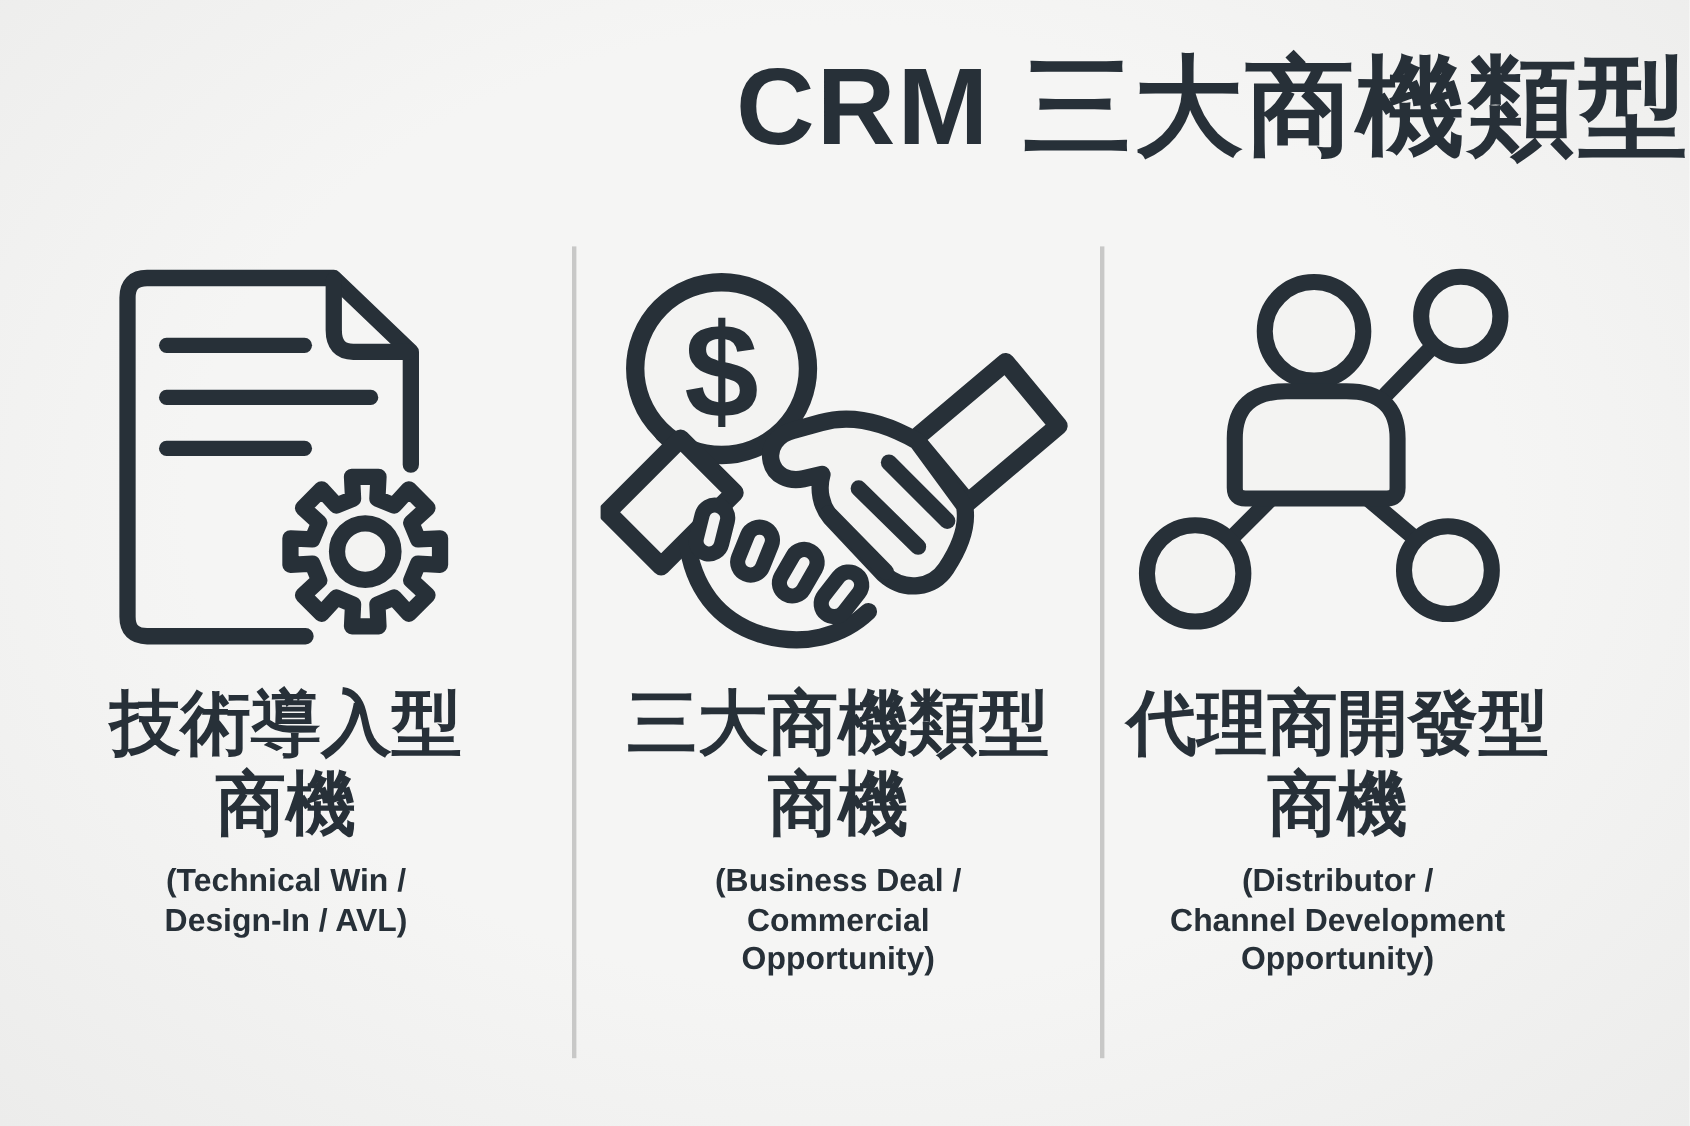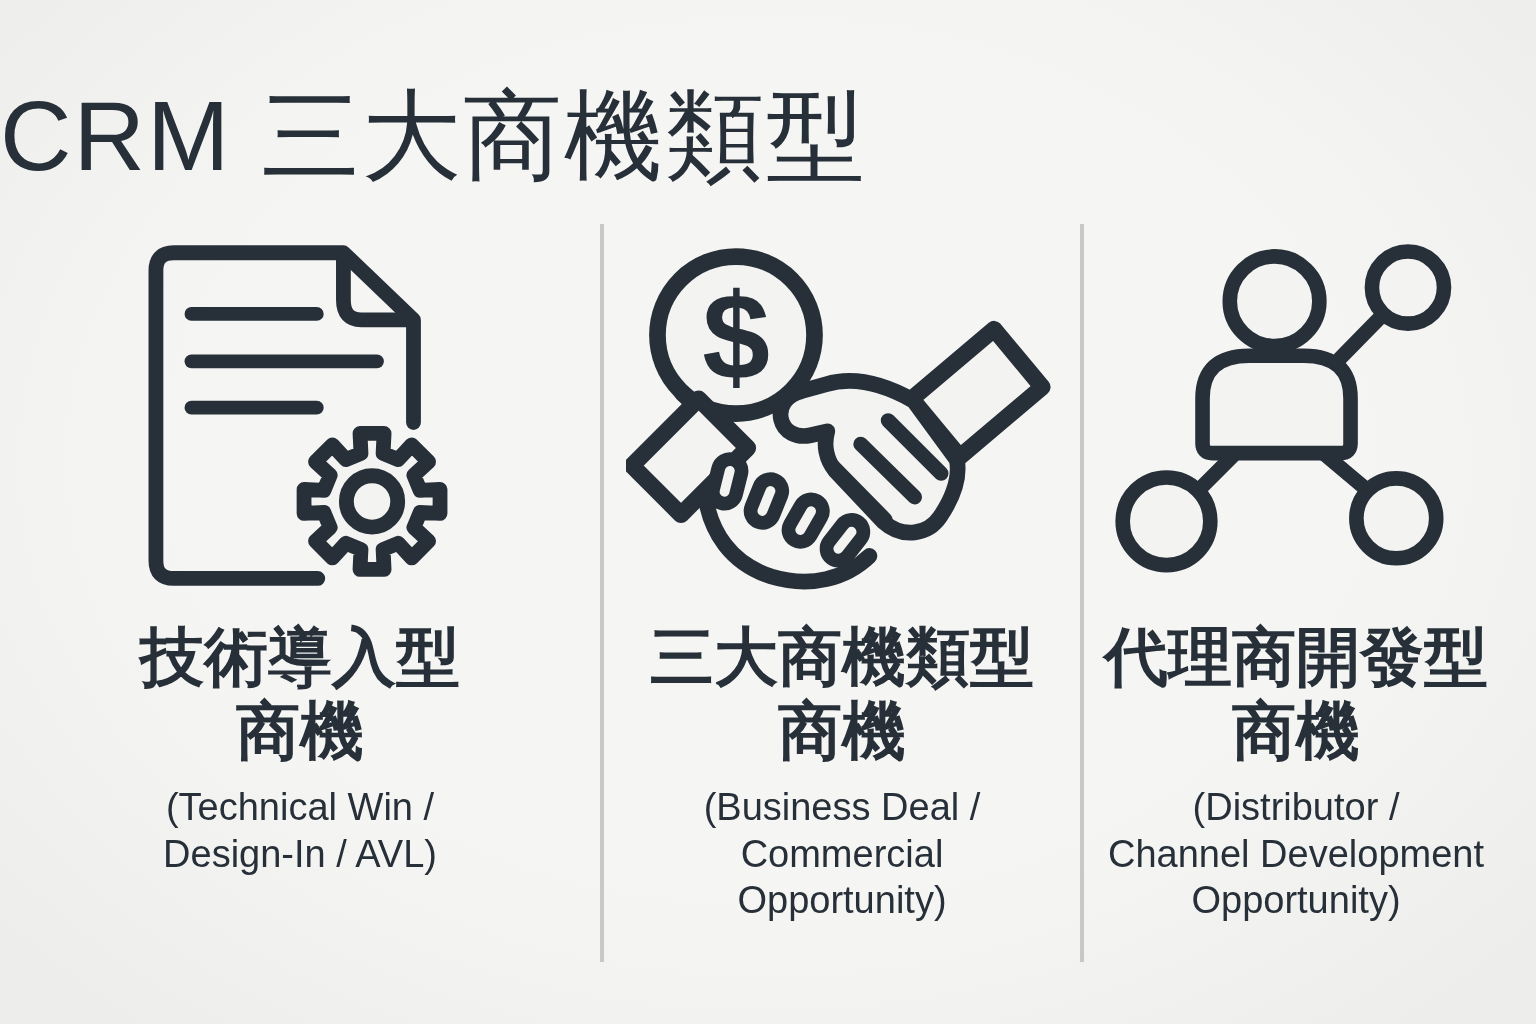--- a/index.html
+++ b/index.html
@@ -4,57 +4,57 @@
 <style>
   * { margin:0; padding:0; box-sizing:border-box; }
   html,body { width:1536px; height:1024px; overflow:hidden; }
   body {
     font-family:"Liberation Sans","DejaVu Sans",sans-serif;
     background:radial-gradient(ellipse at 50% 45%, #f5f5f4 55%, #ececeb 100%);
     color:#273038;
   }
   .title {
     height:224px;
-    padding-top:71px;
-    text-align:left;
+    padding-top:32px;
+    text-align:right;
     font-size:99px;
-    font-weight:400;
+    font-weight:700;
     letter-spacing:2px;
     white-space:nowrap;
   }
   .columns {
     display:flex;
     height:738px;
   }
   .col {
     display:flex;
     flex-direction:column;
     align-items:center;
   }
-  .col-1 { width:600px; }
+  .col-1 { width:520px; }
   .col-2 { width:480px; }
   .col-3 { width:428px; }
   .col-2, .col-3 { border-left:4px solid #c8c8c7; }
   .icon-box {
     height:392px;
     display:flex;
     align-items:center;
     justify-content:center;
   }
   .zh {
     font-size:64px;
     font-weight:800;
     line-height:1.16;
     text-align:center;
     white-space:pre-line;
     margin-top:4px;
   }
   .en {
-    font-size:38px;
-    font-weight:400;
+    font-size:29px;
+    font-weight:700;
     line-height:1.22;
     text-align:center;
     white-space:pre-line;
     margin-top:16px;
     letter-spacing:0px;
   }
   svg { display:block; }
   .stroke {
     fill:none;
     stroke:#273038;

